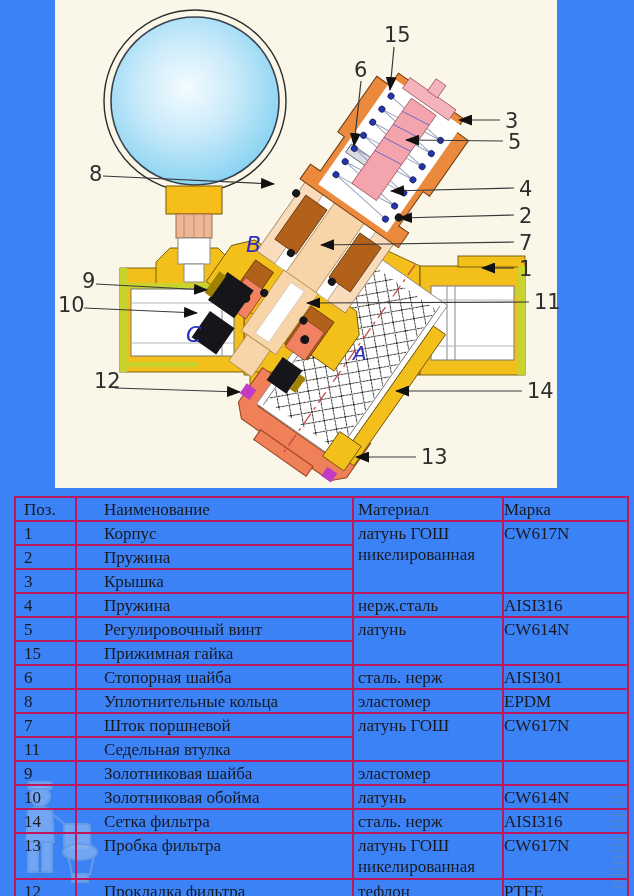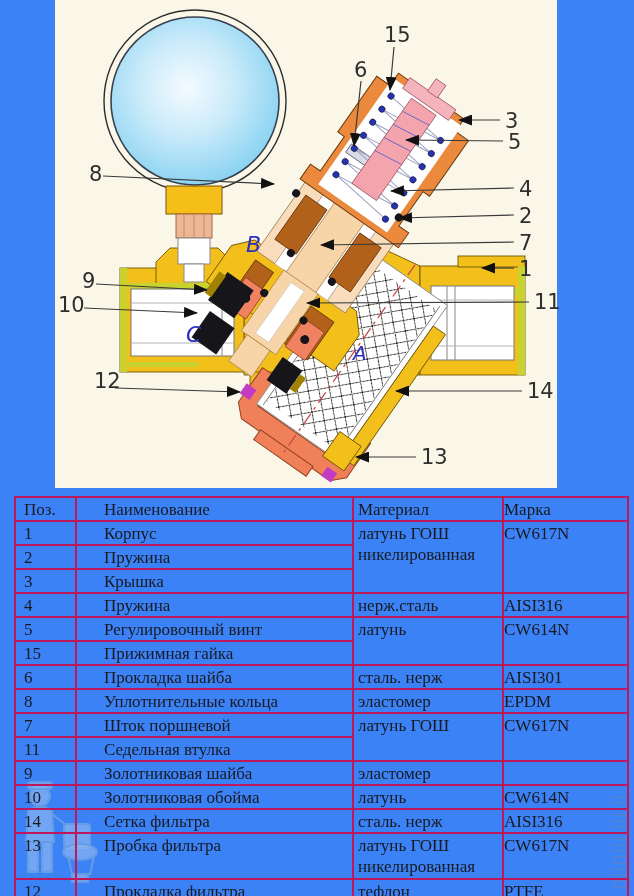--- a/index.html
+++ b/index.html
@@ -302,21 +302,21 @@
       <td class="c-name">Регулировочный винт</td>
       <td class="c-mat" rowspan="2">латунь</td>
       <td class="c-mark" rowspan="2">CW614N</td>
     </tr>
     <tr>
       <td>15</td>
       <td class="c-name">Прижимная гайка</td>
     </tr>
     <tr>
       <td>6</td>
-      <td class="c-name">Прокладка шайба</td>
+      <td class="c-name">Стопорная шайба</td>
       <td class="c-mat">сталь. нерж</td>
       <td class="c-mark">AISI301</td>
     </tr>
     <tr>
       <td>8</td>
       <td class="c-name">Уплотнительные кольца</td>
       <td class="c-mat">эластомер</td>
       <td class="c-mark">EPDM</td>
     </tr>
     <tr>

